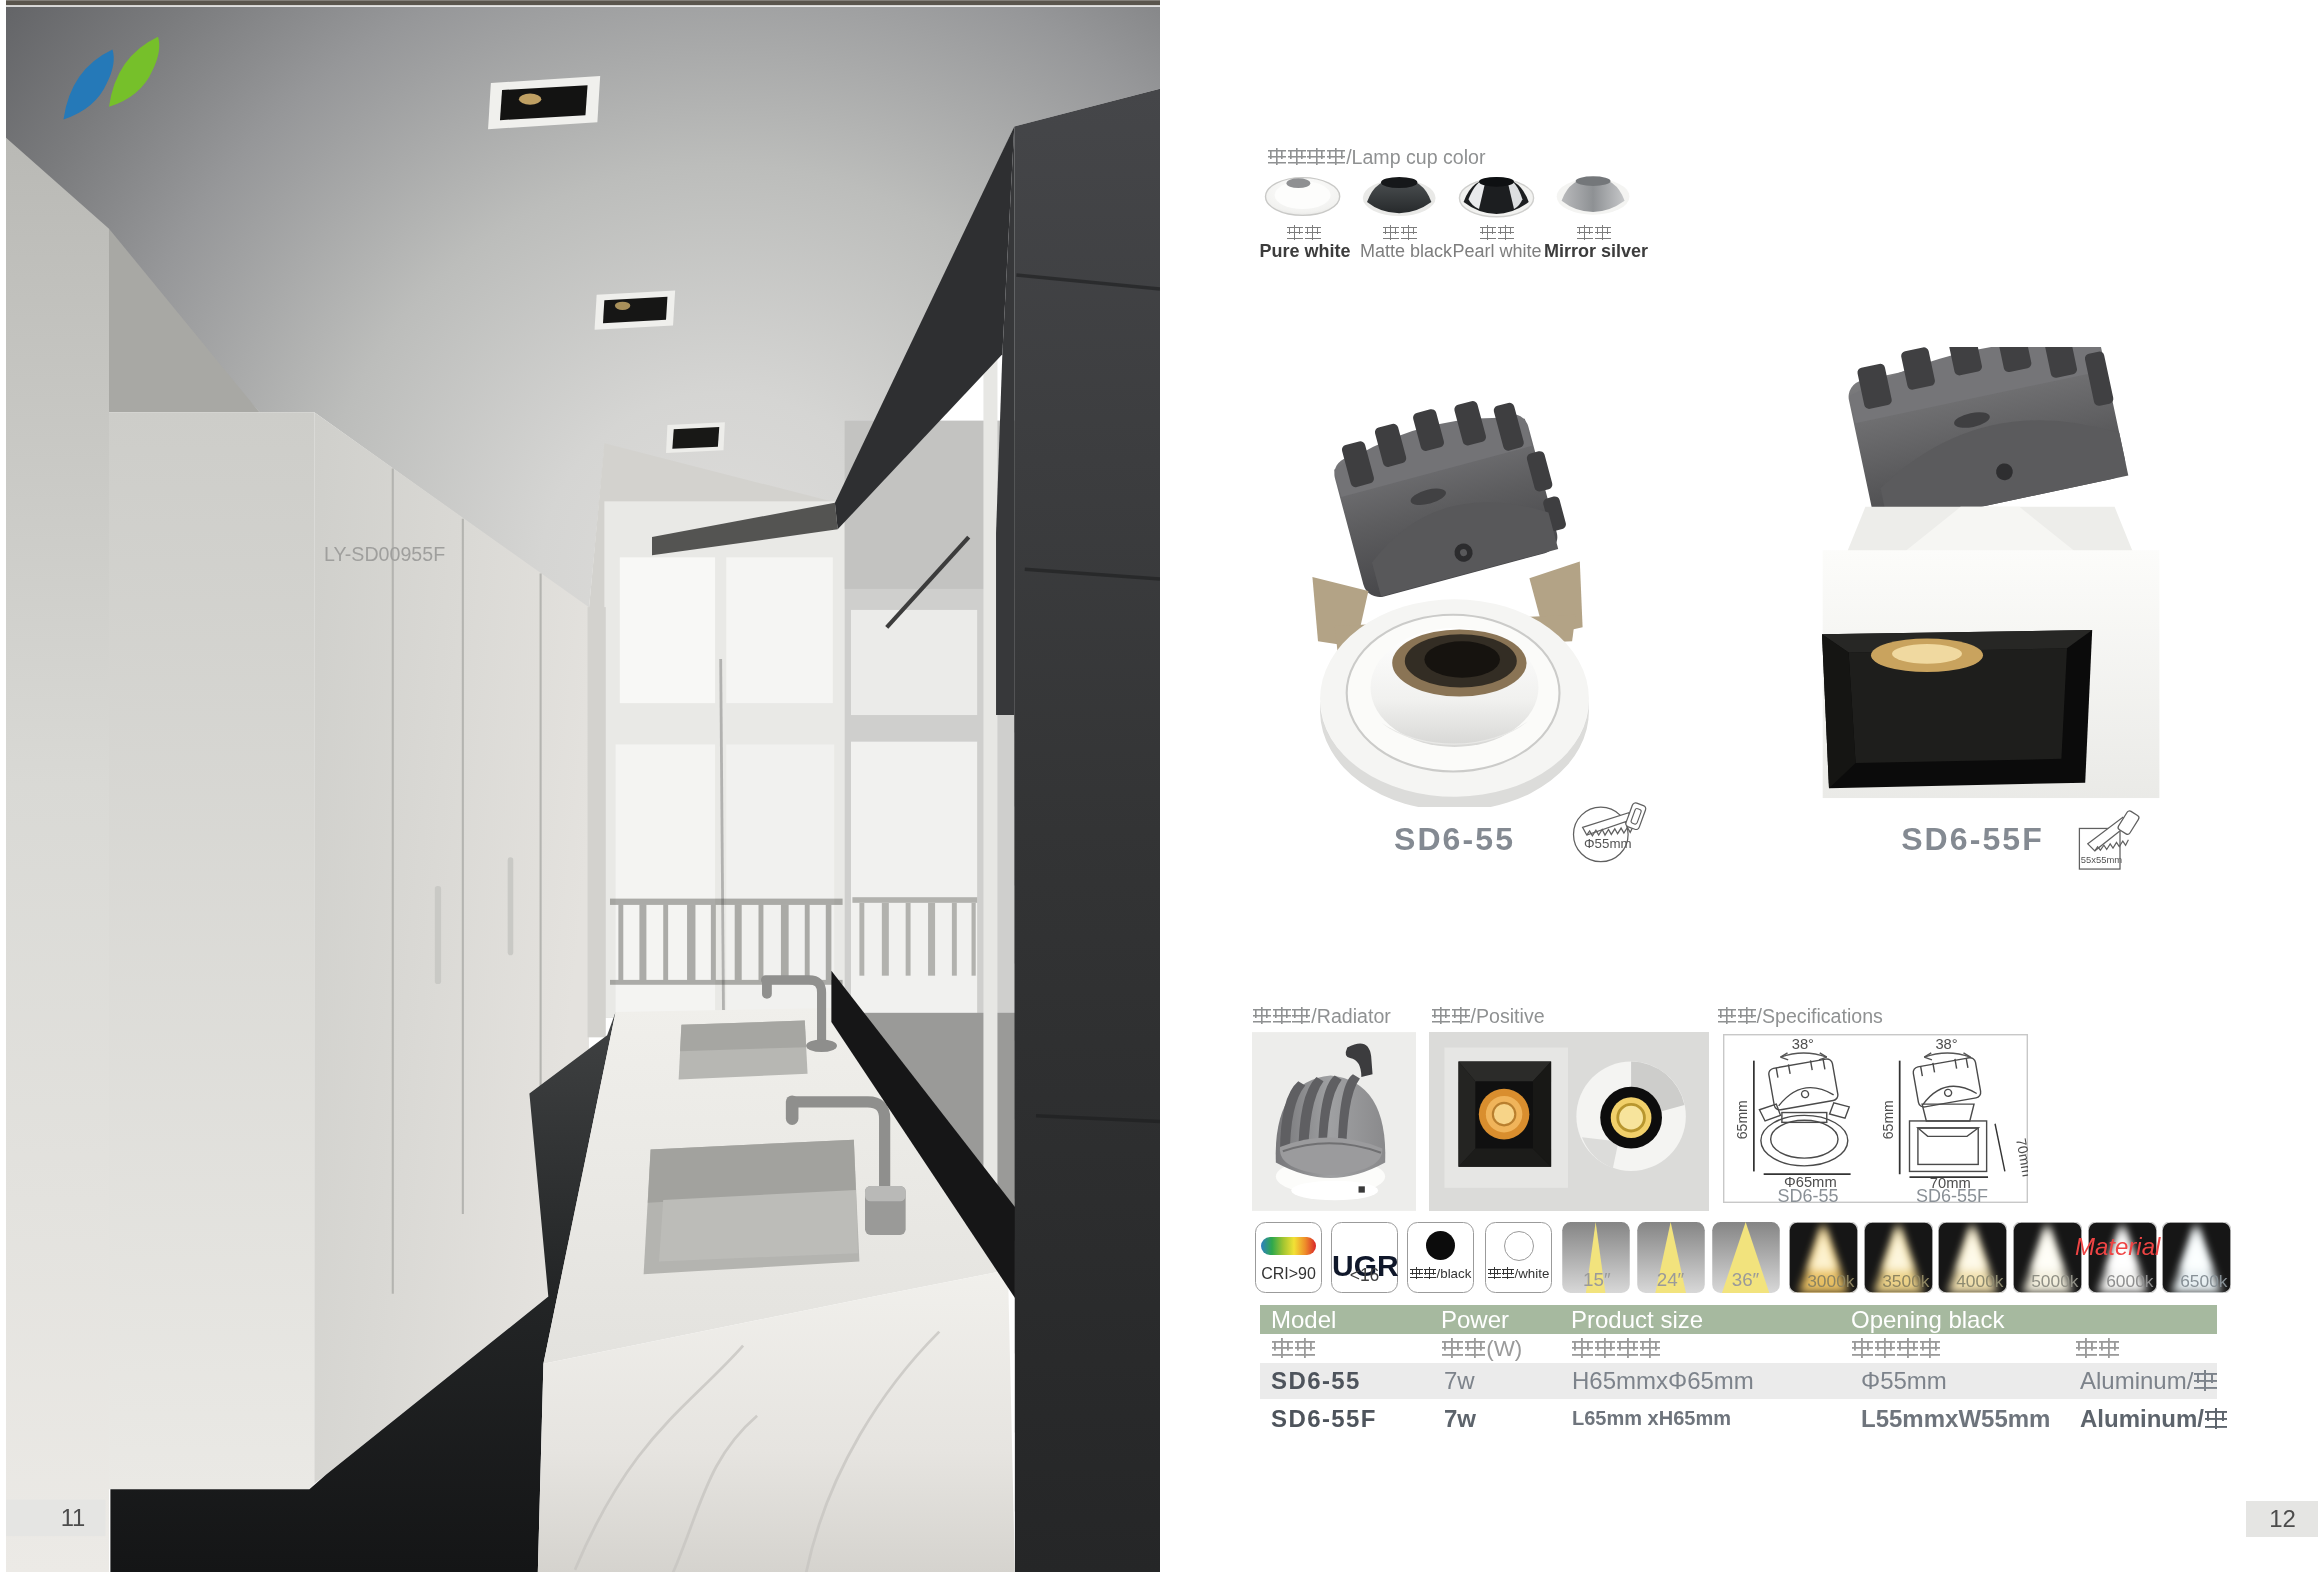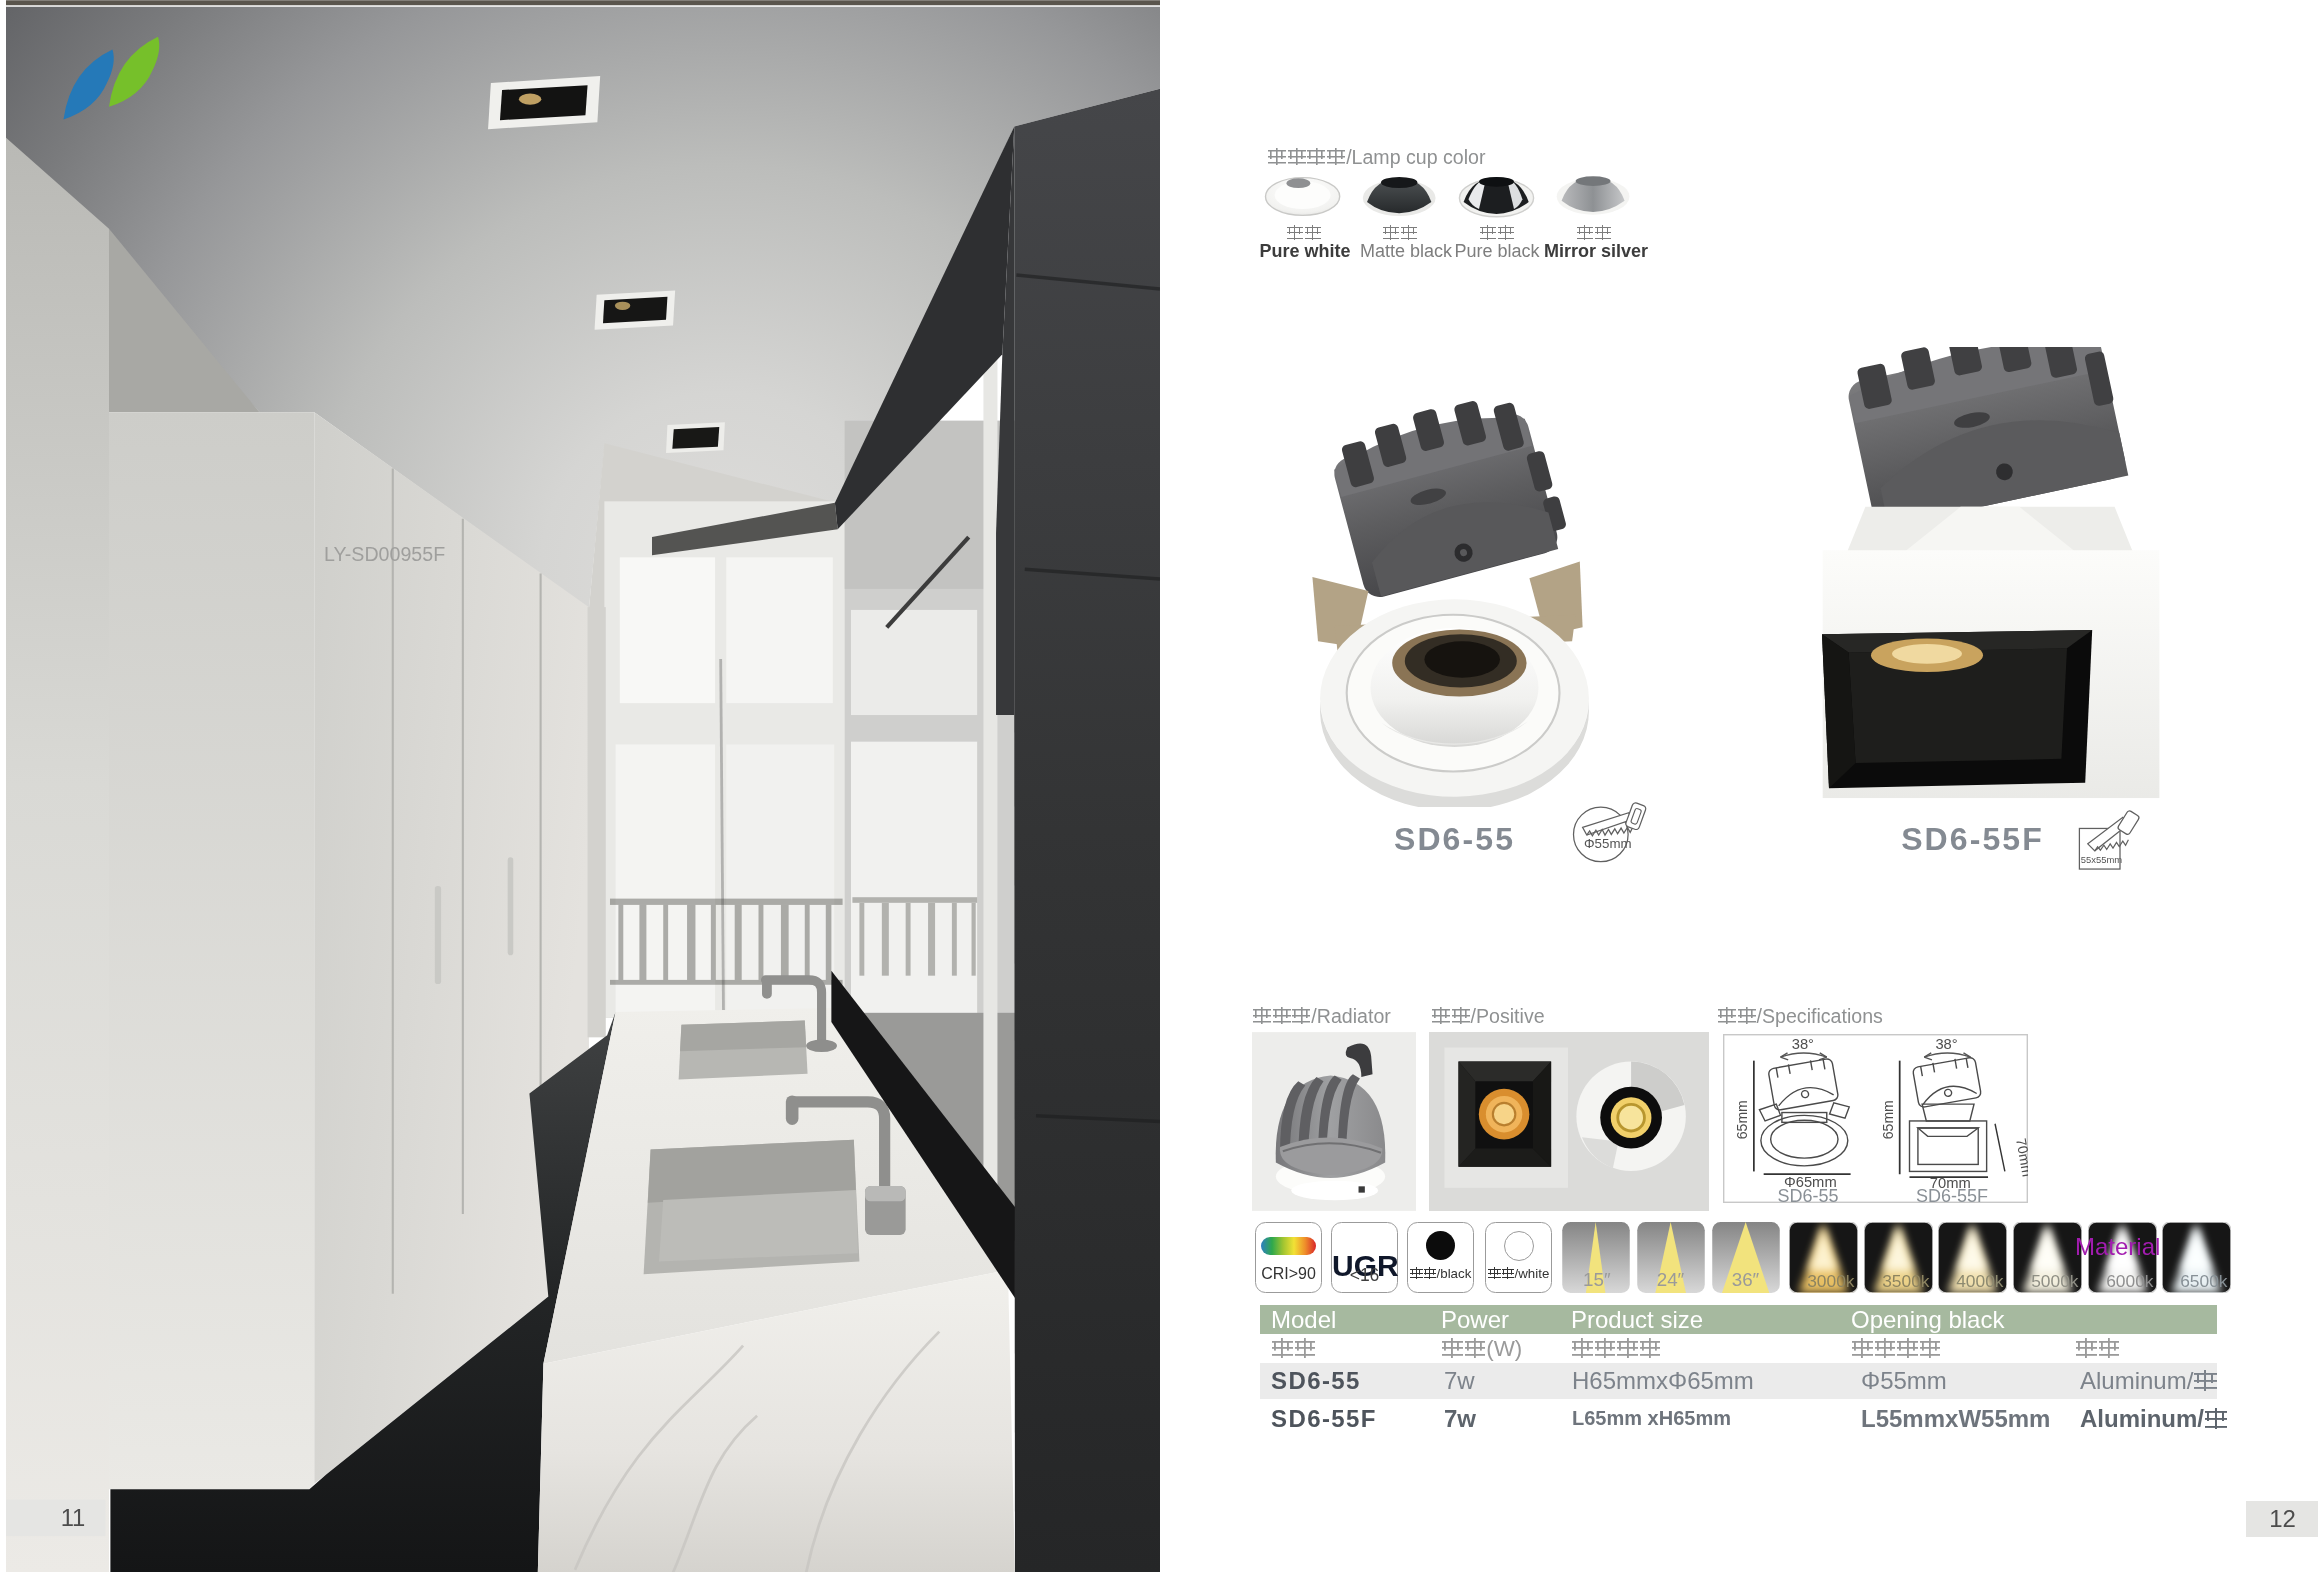--- a/index.html
+++ b/index.html
@@ -247,21 +247,21 @@
 </g>
 </svg>
 
 <div class="abs" style="left:1262px;top:223px;width:84px;text-align:center;font-size:17.5px;color:#7d7d7d;"><span class="cj"></span><span class="cj"></span></div>
 <div class="abs" style="left:1358px;top:223px;width:84px;text-align:center;font-size:17.5px;color:#7d7d7d;"><span class="cj"></span><span class="cj"></span></div>
 <div class="abs" style="left:1455px;top:223px;width:84px;text-align:center;font-size:17.5px;color:#7d7d7d;"><span class="cj"></span><span class="cj"></span></div>
 <div class="abs" style="left:1552px;top:223px;width:84px;text-align:center;font-size:17.5px;color:#7d7d7d;"><span class="cj"></span><span class="cj"></span></div>
 
 <div class="abs" style="left:1249px;top:241px;width:112px;text-align:center;font-size:18px;font-weight:bold;color:#3c3c3c;white-space:nowrap;">Pure white</div>
 <div class="abs" style="left:1344px;top:241px;width:124px;text-align:center;font-size:18px;color:#7e7e7e;white-space:nowrap;">Matte black</div>
-<div class="abs" style="left:1441px;top:241px;width:112px;text-align:center;font-size:18px;color:#7e7e7e;white-space:nowrap;">Pure black</div>
+<div class="abs" style="left:1441px;top:241px;width:112px;text-align:center;font-size:18px;color:#7e7e7e;white-space:nowrap;">Pearl white</div>
 <div class="abs" style="left:1538px;top:241px;width:116px;text-align:center;font-size:18px;font-weight:bold;color:#3c3c3c;white-space:nowrap;">Mirror silver</div>
 
 <svg class="abs" style="left:1276px;top:393px;" width="364" height="414" viewBox="0 0 520 590">
 <defs>
 <linearGradient id="hs1" x1="0" y1="0" x2="0" y2="1">
  <stop offset="0" stop-color="#77777a"></stop>
           <stop offset="0.5" stop-color="#5d5d5f"></stop>
           <stop offset="1" stop-color="#47474a"></stop>
 </linearGradient>
 <linearGradient id="cup1" x1="0" y1="0" x2="0" y2="1">
@@ -576,21 +576,21 @@
 <polygon points="49,2 14,102 85,102" fill="#e8f0f3" filter="url(#bl)"></polygon>
 <polygon points="49,4 28,70 70,70" fill="#fcffff" filter="url(#bl)"></polygon>
 <text x="26" y="94" font-size="25" fill="#879096">6500k</text>
 </svg>
 
 <div class="abs" style="left:1260px;top:1305px;width:957px;height:29px;background:#a6b99f;"></div>
 <div class="abs" style="left:1271px;top:1305px;font-size:24px;line-height:29px;color:#fff;">Model</div>
 <div class="abs" style="left:1441px;top:1305px;font-size:24px;line-height:29px;color:#fff;">Power</div>
 <div class="abs" style="left:1571px;top:1305px;font-size:24px;line-height:29px;color:#fff;">Product size</div>
 <div class="abs" style="left:1851px;top:1305px;font-size:24px;line-height:29px;color:#fff;">Opening black</div>
-<div class="abs" style="left:2075px;top:1232px;font-size:24px;line-height:29px;color:#a21caf;">Material</div>
+<div class="abs" style="left:2075px;top:1232px;font-size:24px;line-height:29px;color:#ef4444;font-style:italic;">Material</div>
 
 <div class="abs" style="left:1271px;top:1334px;font-size:22.4px;line-height:29px;color:#9a9a9a;"><span class="cj"></span><span class="cj"></span></div>
 <div class="abs" style="left:1441px;top:1334px;font-size:22.4px;line-height:29px;color:#9a9a9a;"><span class="cj"></span><span class="cj"></span>(W)</div>
 <div class="abs" style="left:1571px;top:1334px;font-size:22.4px;line-height:29px;color:#9a9a9a;"><span class="cj"></span><span class="cj"></span><span class="cj"></span><span class="cj"></span></div>
 <div class="abs" style="left:1851px;top:1334px;font-size:22.4px;line-height:29px;color:#9a9a9a;"><span class="cj"></span><span class="cj"></span><span class="cj"></span><span class="cj"></span></div>
 <div class="abs" style="left:2075px;top:1334px;font-size:22.4px;line-height:29px;color:#9a9a9a;"><span class="cj"></span><span class="cj"></span></div>
 
 <div class="abs" style="left:1260px;top:1363px;width:957px;height:36px;background:#ebebeb;"></div>
 <div class="abs" style="left:1271px;top:1363px;font-size:24px;line-height:36px;font-weight:bold;color:#4e545c;letter-spacing:1.4px;">SD6-55</div>
 <div class="abs" style="left:1444px;top:1363px;font-size:24px;line-height:36px;color:#7d838b;">7w</div>

